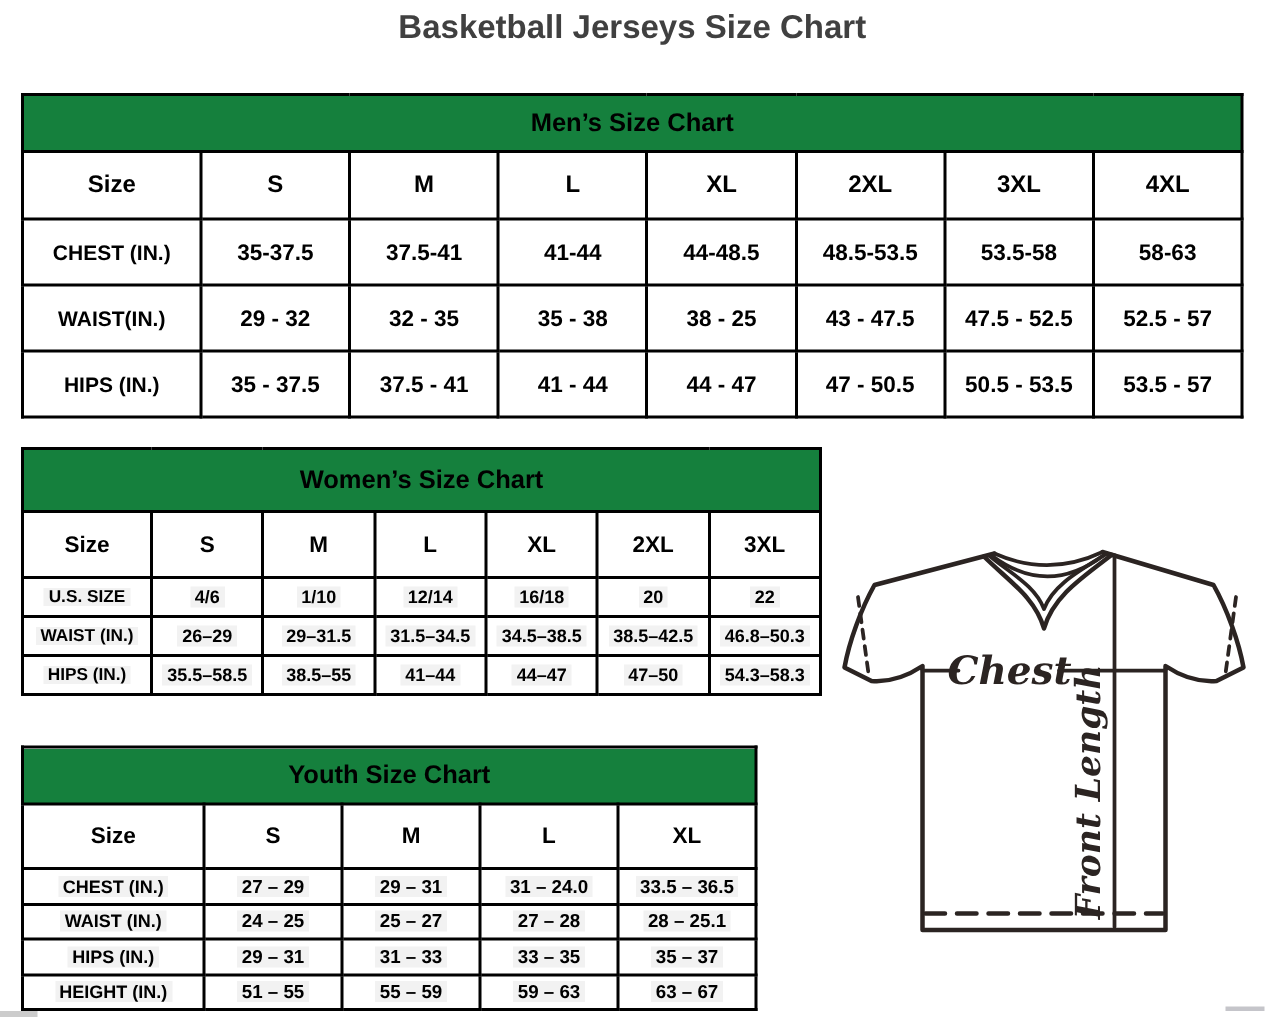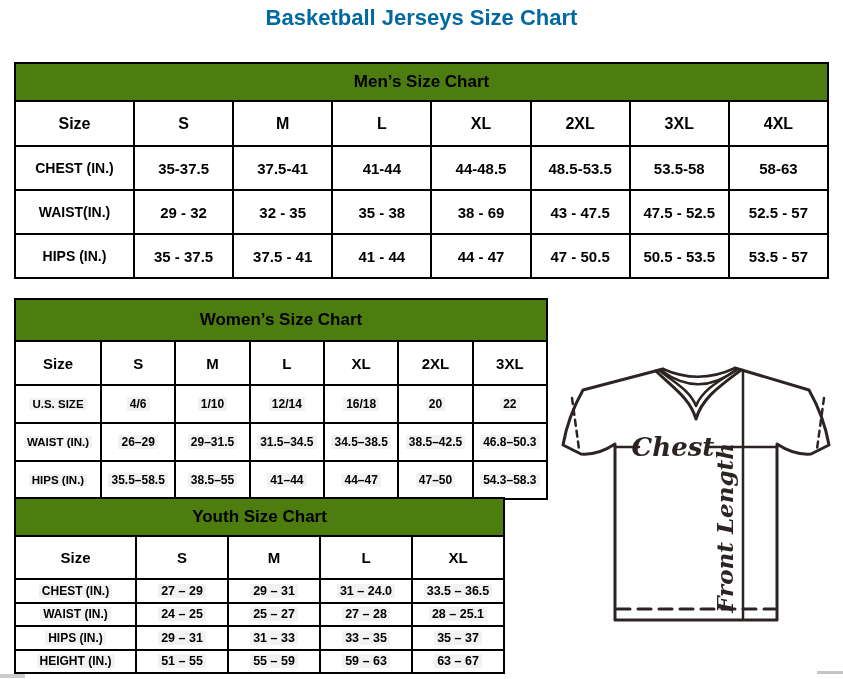--- a/index.html
+++ b/index.html
@@ -5,46 +5,46 @@
   * { box-sizing: border-box; }
   html,body { margin:0; padding:0; }
   body {
     width:843px; height:679px; position:relative; overflow:hidden;
     background:#ffffff;
     font-family:"Liberation Sans", sans-serif;
     color:#000;
   }
   .page-title {
     position:absolute; top:5px; left:0; width:100%; margin:0;
-    text-align:center; font-size:22px; font-weight:bold; color:#0369a1;
+    text-align:center; font-size:22px; font-weight:bold; color:#404040;
     letter-spacing:0px;
   }
   table.size-table {
     position:absolute; border-collapse:collapse; table-layout:fixed;
     background:#fff;
   }
   table.size-table th, table.size-table td {
     border:2px solid #000; text-align:center; vertical-align:middle;
     font-weight:bold; padding:0; overflow:hidden; white-space:nowrap;
   }
   .chart-title {
-    background:#4d7c0f; font-size:17px; font-weight:bold;
+    background:#15803d; font-size:17px; font-weight:bold;
   }
   
   .mens { left:14px; top:62px; width:815px; }
   .mens .chart-title-row { height:38px; }
   .mens .size-row   { height:45px; font-size:16px; }
   .mens tbody tr    { height:44px; font-size:15px; }
   .mens col.c0      { width:119px; }
   .mens td.rlabel   { font-size:14px; }
   
   .womens { left:14px; top:298px; width:534px;padding-left:17px; }
   .womens .chart-title-row { height:42px; }
   .womens .size-row { height:44px; font-size:15px; }
-  .womens tbody tr  { height:38px;  font-size:12px; }
+  .womens tbody tr  { height:26px;  font-size:12px; }
   .womens col.c0    { width:86px; }
   .womens td.rlabel { font-size:11.5px; }
   
   .youth { left:14px; top:497px; width:491px; }
   .youth .chart-title-row { height:38px;padding-left:33px; }
   .youth .size-row  { height:43px; font-size:15px; }
   .youth tbody tr   { height:23.5px; font-size:12.5px; }
   .youth col.c0     { width:121px; }
   .youth td.rlabel  { font-size:12px; }
   
@@ -100,21 +100,21 @@
       <td>44-48.5</td>
       <td>48.5-53.5</td>
       <td>53.5-58</td>
       <td>58-63</td>
     </tr>
     <tr>
       <td class="rlabel">WAIST(IN.)</td>
       <td>29 - 32</td>
       <td>32 - 35</td>
       <td>35 - 38</td>
-      <td>38 - 69</td>
+      <td>38 - 25</td>
       <td>43 - 47.5</td>
       <td>47.5 - 52.5</td>
       <td>52.5 - 57</td>
     </tr>
     <tr>
       <td class="rlabel">HIPS (IN.)</td>
       <td>35 - 37.5</td>
       <td>37.5 - 41</td>
       <td>41 - 44</td>
       <td>44 - 47</td>

